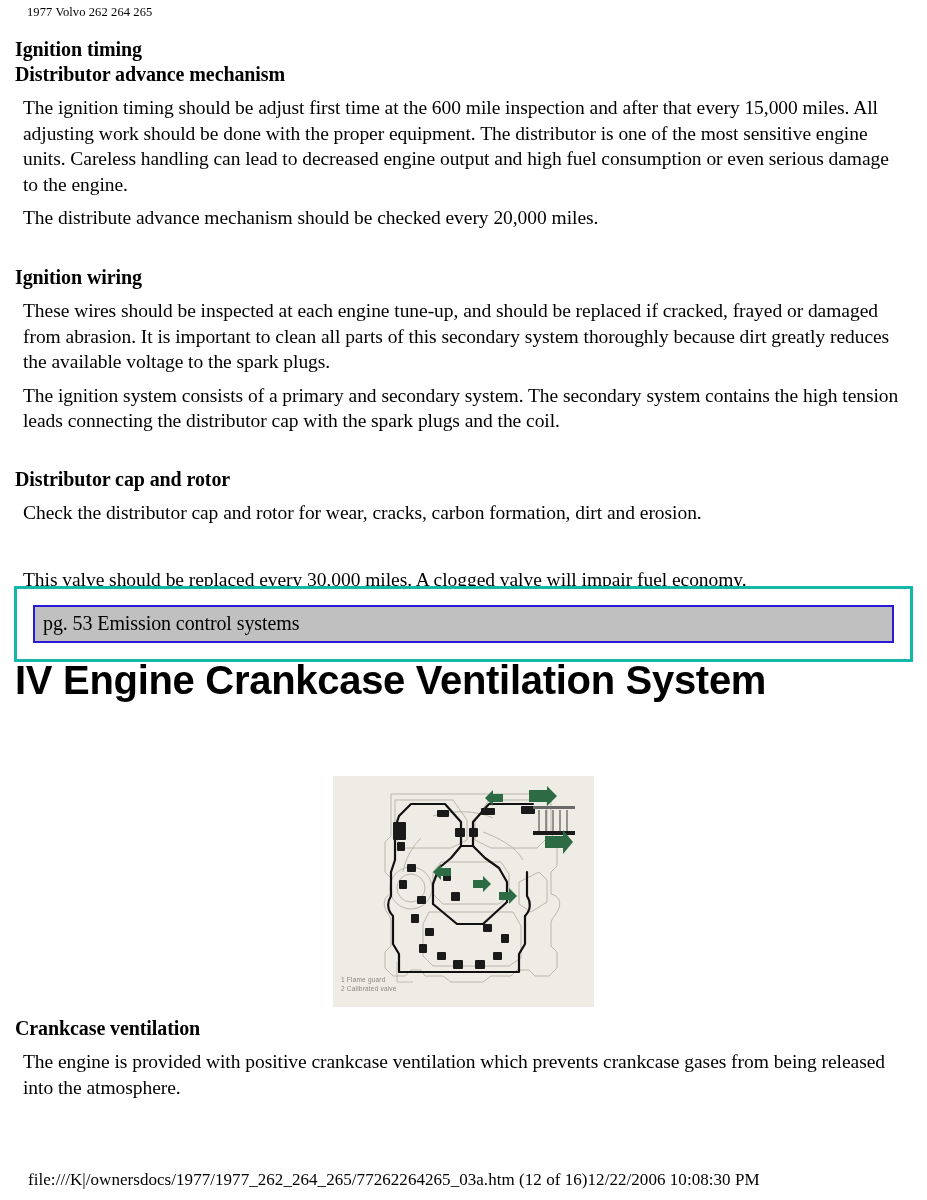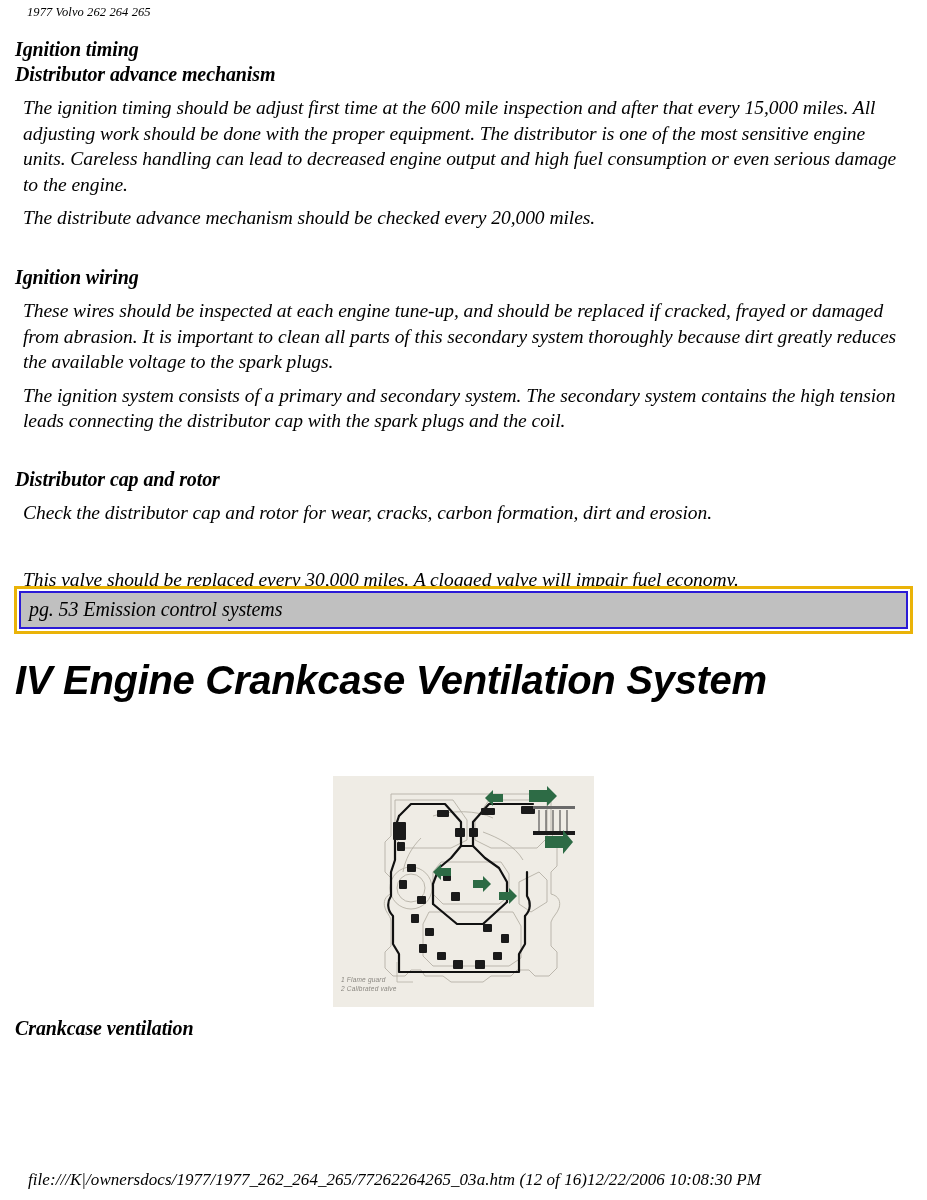--- a/index.html
+++ b/index.html
@@ -15,21 +15,20 @@
     font-family: "Liberation Serif", "DejaVu Serif", serif;
     color: #000000;
     overflow: hidden;
   }
 
   .page {
     position: relative;
     width: 927px;
     height: 1172px;
     box-sizing: border-box;
-    font-style: italic;
   }
 
   
   .doc-header {
     position: absolute;
     top: 5px;
     left: 27px;
     font-size: 12.5px;
     line-height: 15px;
     letter-spacing: 0.1px;
@@ -65,23 +64,23 @@
   .gap-lg { height: 26px; }
   .gap-md { height: 25px; }
 
   
   .pageref-outer {
     position: absolute;
     top: 586px;
     left: 14px;
     width: 899px;
     box-sizing: border-box;
-    border: 3px solid #eab308;
+    border: 3px solid #14b8a6;
     background: #ffffff;
-    padding: 2px;
+    padding: 16px;
   }
   .pageref-inner {
     border: 2px solid #2a1ad6;
     background: #c0c0c0;
     box-sizing: border-box;
     padding: 3px 0 5px 8px;
   }
   .pageref-text {
     font-size: 20px;
     line-height: 26px;
@@ -286,17 +285,18 @@
     </svg>
 
     <div class="fig-caption">
       <div>1 Flame guard</div>
       <div>2 Calibrated valve</div>
     </div>
   </div>
 
   <div class="lower-block">
     <h2 class="section-head">Crankcase ventilation</h2>
+    <p class="body-text">The engine is provided with positive crankcase ventilation which prevents crankcase gases from being released into the atmosphere.</p>
   </div>
 
   <div class="doc-footer">file:///K|/ownersdocs/1977/1977_262_264_265/77262264265_03a.htm (12 of 16)12/22/2006 10:08:30 PM</div>
 
 </div>
 
 </body></html>

